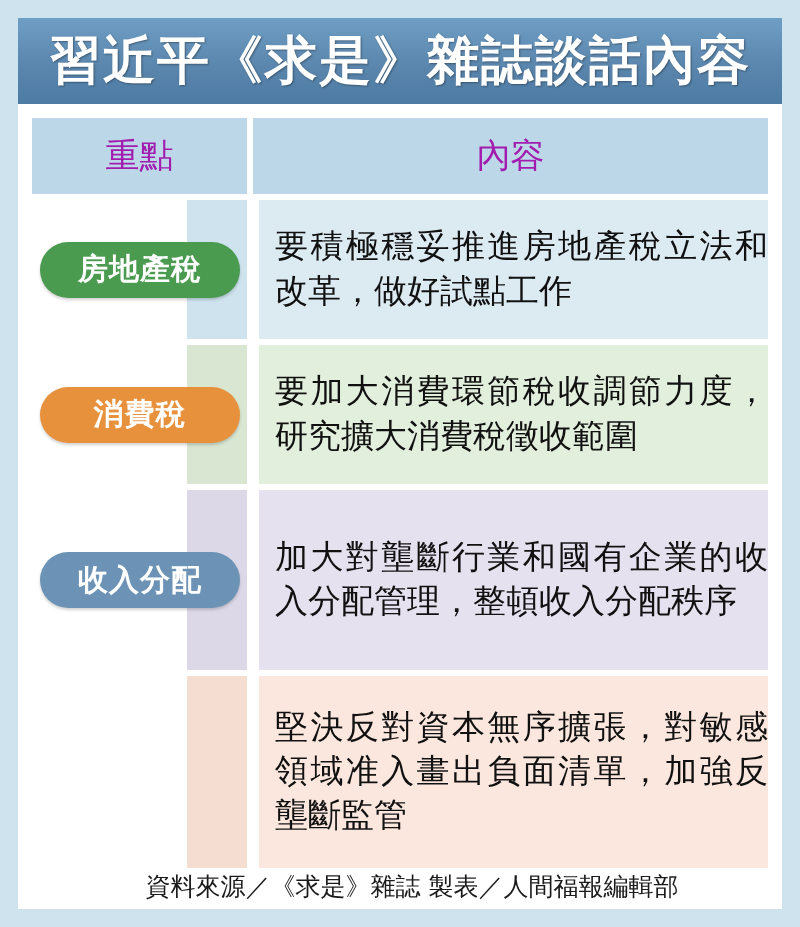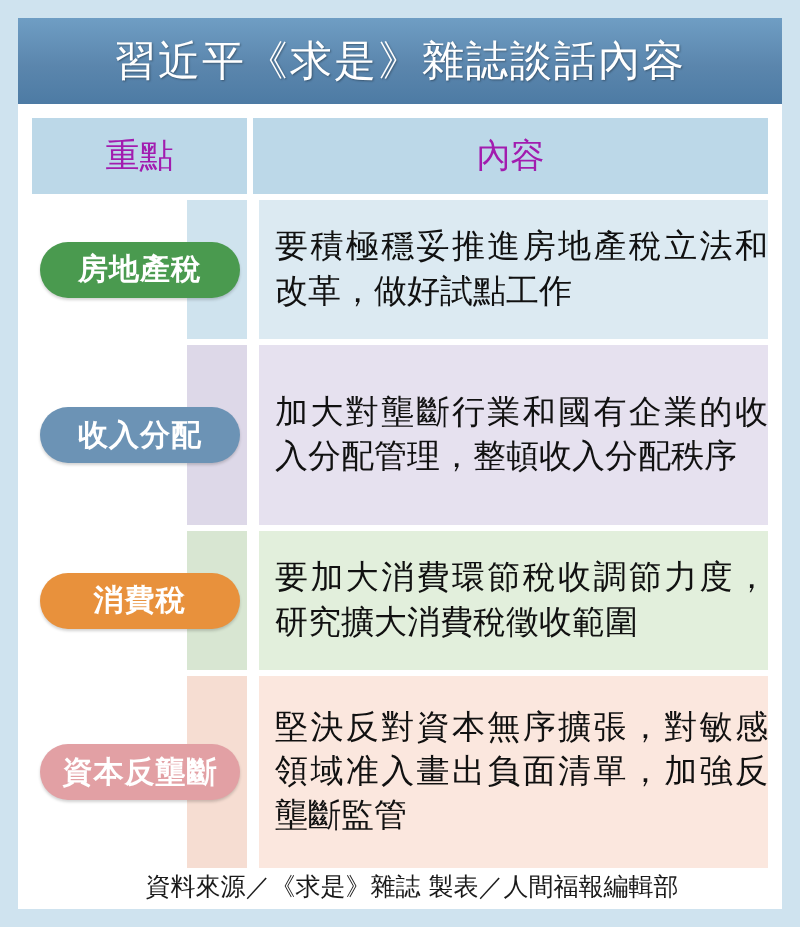--- a/index.html
+++ b/index.html
@@ -42,22 +42,22 @@
     top: 0;
     width: 764px;
     height: 86px;
     background: linear-gradient(180deg, #6f9ec4 0%, #5b86ad 55%, #4d7ba4 100%);
     display: flex;
     align-items: center;
     justify-content: center;
   }
   .title-text {
     color: #ffffff;
-    font-size: 42px;
-    font-weight: normal;
+    font-size: 52px;
+    font-weight: bold;
     letter-spacing: 2px;
     text-shadow: 1px 1px 2px rgba(0,0,0,0.35);
     font-family: "DejaVu Sans", "Liberation Sans", sans-serif;
   }
 
   .table-area {
     position: absolute;
     left: 0;
     top: 86px;
     width: 764px;
@@ -192,48 +192,45 @@
             <div class="row-left">
               <div class="row-left-bg" style="background: rgb(207, 227, 238);"></div>
               <div class="pill" style="background: rgb(74, 154, 79); align-items: center;">
                 <span>房地產稅</span>
               </div>
             </div>
             <div class="row-right" style="background: rgb(220, 234, 242);">
               <div class="row-text">要積極穩妥推進房地產稅立法和改革，做好試點工作</div>
             </div>
           </div>
+          <div class="row" style="height: 139px;">
+            <div class="row-left">
+              <div class="row-left-bg" style="background: rgb(216, 230, 210);"></div>
+              <div class="pill" style="background: rgb(232, 145, 60);">
+                <span>消費稅</span>
+              </div>
+            </div>
+            <div class="row-right" style="background: rgb(226, 239, 220);">
+              <div class="row-text">要加大消費環節稅收調節力度，研究擴大消費稅徵收範圍</div>
+            </div>
+          </div>
           <div class="row" style="height: 180px;">
             <div class="row-left">
               <div class="row-left-bg" style="background: rgb(221, 216, 232);"></div>
               <div class="pill" style="background: rgb(108, 147, 181);">
                 <span>收入分配</span>
               </div>
             </div>
             <div class="row-right" style="background: rgb(230, 225, 239);">
               <div class="row-text">加大對壟斷行業和國有企業的收入分配管理，整頓收入分配秩序</div>
             </div>
           </div>
-          <div class="row" style="height: 139px;">
-            <div class="row-left">
-              <div class="row-left-bg" style="background: rgb(216, 230, 210);"></div>
-              <div class="pill" style="background: rgb(232, 145, 60);">
-                <span>消費稅</span>
-              </div>
-            </div>
-            <div class="row-right" style="background: rgb(226, 239, 220);">
-              <div class="row-text">要加大消費環節稅收調節力度，研究擴大消費稅徵收範圍</div>
-            </div>
-          </div>
           <div class="row" style="height: 192px;">
             <div class="row-left">
               <div class="row-left-bg" style="background: rgb(246, 221, 210);"></div>
-              <div class="pill" style="background: rgb(226, 160, 164);">
-                <span>資本反壟斷</span>
-              </div>
             </div>
             <div class="row-right" style="background: rgb(251, 231, 222); justify-content: center;">
               <div class="row-text">堅決反對資本無序擴張，對敏感領域准入畫出負面清單，加強反壟斷監管</div>
             </div>
           </div>
         </div>
 
       <div class="footer">
         <span class="footer-text">資料來源／《求是》雜誌 製表／人間福報編輯部</span>
       </div>

